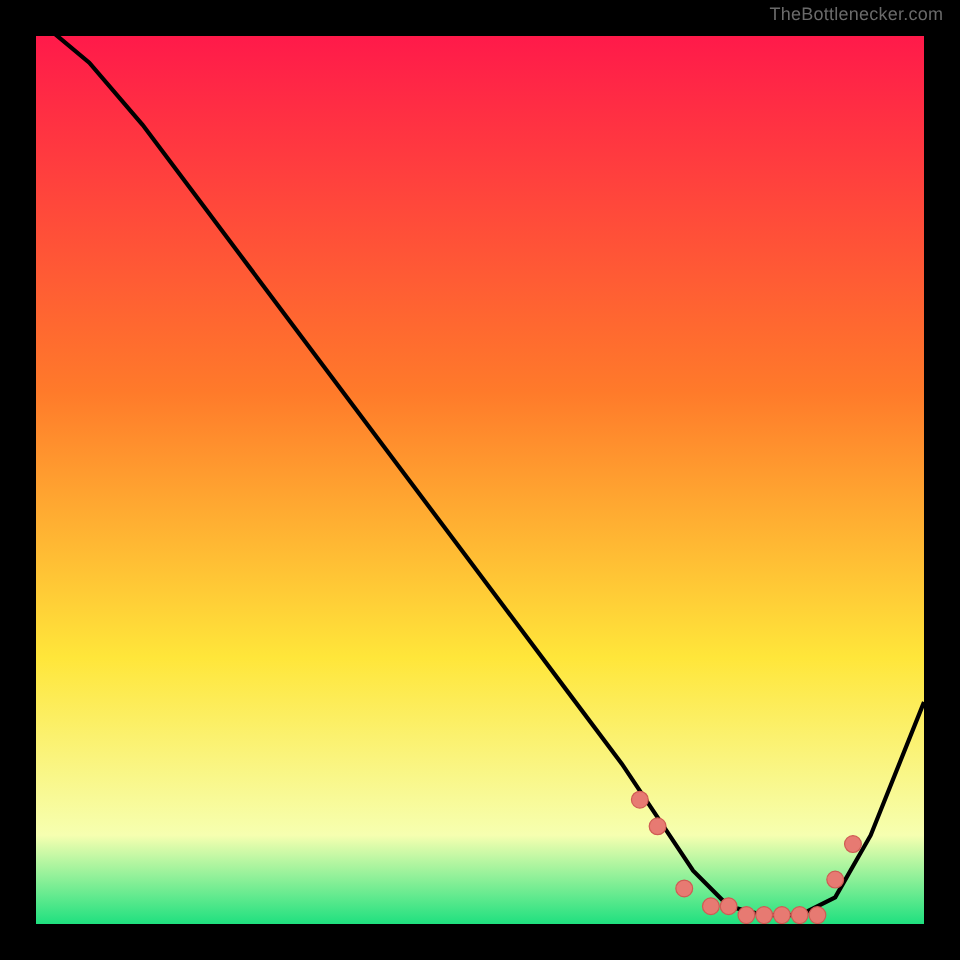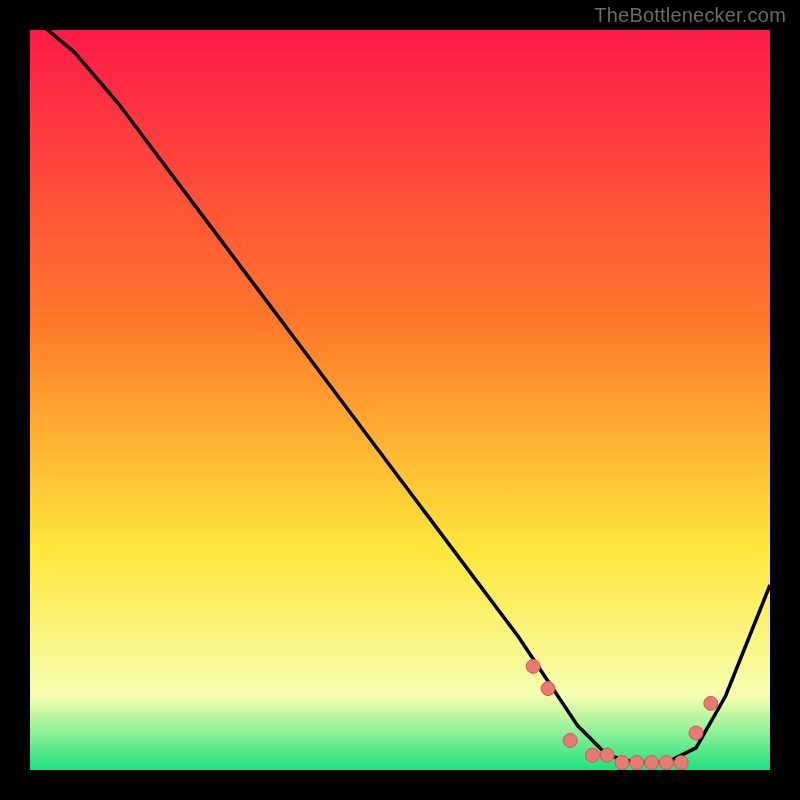--- a/index.html
+++ b/index.html
@@ -15,21 +15,21 @@
     position: relative;
     width: 800px;
     height: 800px;
     background: #000;
   }
   .attrib {
     position: absolute;
     top: 4px;
     right: 14px;
     color: #6a6a6a;
-    font-size: 20px;
+    font-size: 15px;
     font-weight: 500;
     letter-spacing: 0.2px;
   }
   .plot {
     position: absolute;
     left: 30px;
     top: 30px;
     width: 740px;
     height: 740px;
     overflow: hidden;

